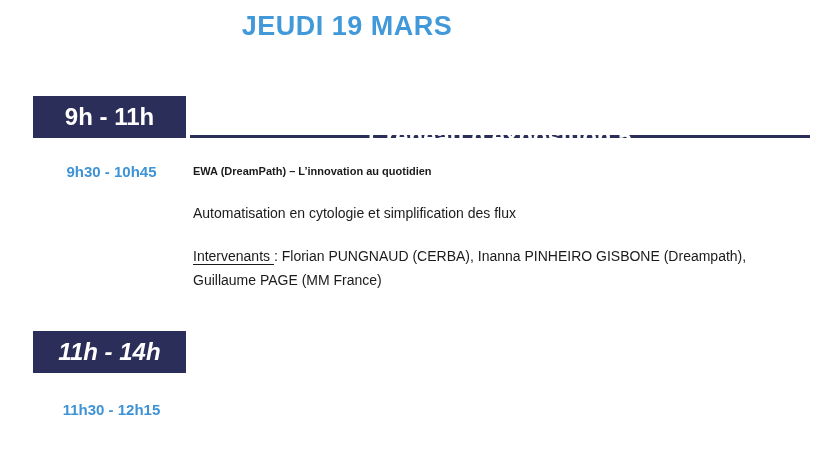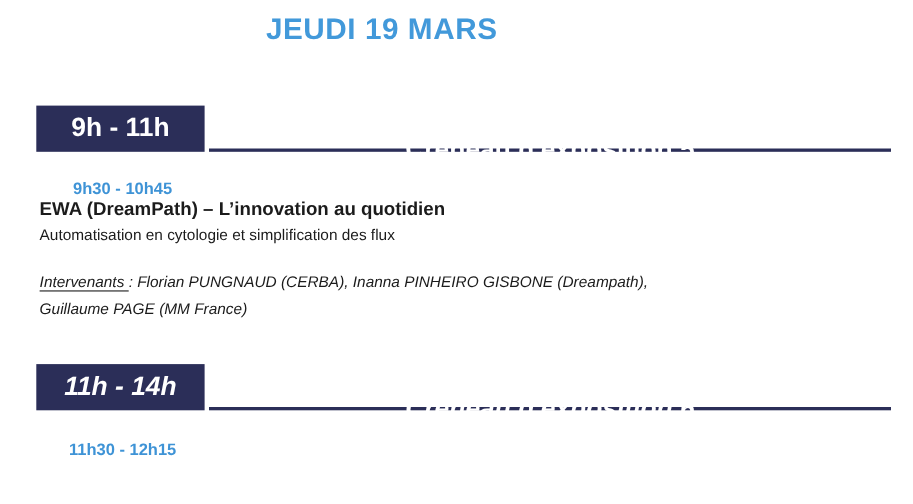--- a/index.html
+++ b/index.html
@@ -45,51 +45,50 @@
   }
   .bar-time { width: 153px; flex: none; }
   .bar-heading { flex: 1; margin-top: 39px; }
 
   .session {
     position: absolute;
     left: 33px;
     display: flex;
     align-items: flex-start;
   }
-  .session-1 { top: 162px; flex-direction: column; }
+  .session-1 { top: 162px; }
   .session-2 { top: 400px; gap: 32px; }
   .session-time {
     width: 157px;
     flex: none;
     text-align: center;
     color: #3e93d6;
     font-weight: bold;
     font-size: 15px;
     padding-top: 1px;
   }
   .session-body {
     width: 602px;
     margin-left: 3px;
     color: #1b1b1b;
   }
   .session-title {
-    font-size: 17px;
+    font-size: 11px;
     font-weight: bold;
     line-height: 19px;
   }
   .session-subtitle {
     font-size: 14px;
-    margin-top: 6px;
+    margin-top: 24px;
     line-height: 17px;
   }
   .session-speakers {
     font-size: 14px;
     margin-top: 22px;
     line-height: 24px;
-    font-style: italic;
   }
   .u { border-bottom: 1px solid #1b1b1b; white-space: pre; }
 </style>
 </head>
 <body>
 
 <div class="page-title">JEUDI 19 MARS</div>
 
 <div class="bar bar-1">
   <div class="bar-cell bar-time">9h - 11h</div>
@@ -102,18 +101,17 @@
     <div class="session-title">EWA (DreamPath) – L’innovation au quotidien</div>
     <div class="session-subtitle">Automatisation en cytologie et simplification des flux</div>
     <div class="session-speakers">
       <span class="u">Intervenants </span><span>: </span><span>Florian PUNGNAUD (CERBA), Inanna PINHEIRO GISBONE (Dreampath), Guillaume PAGE (MM France)</span>
     </div>
   </div>
 </div>
 
 <div class="bar bar-2">
   <div class="bar-cell bar-time">11h - 14h</div>
-  <div class="bar-cell bar-heading">Créneau d'exposition 6</div>
 </div>
 
 <div class="session session-2">
   <div class="session-time">11h30 - 12h15</div>
 </div>
 
 </body></html>

